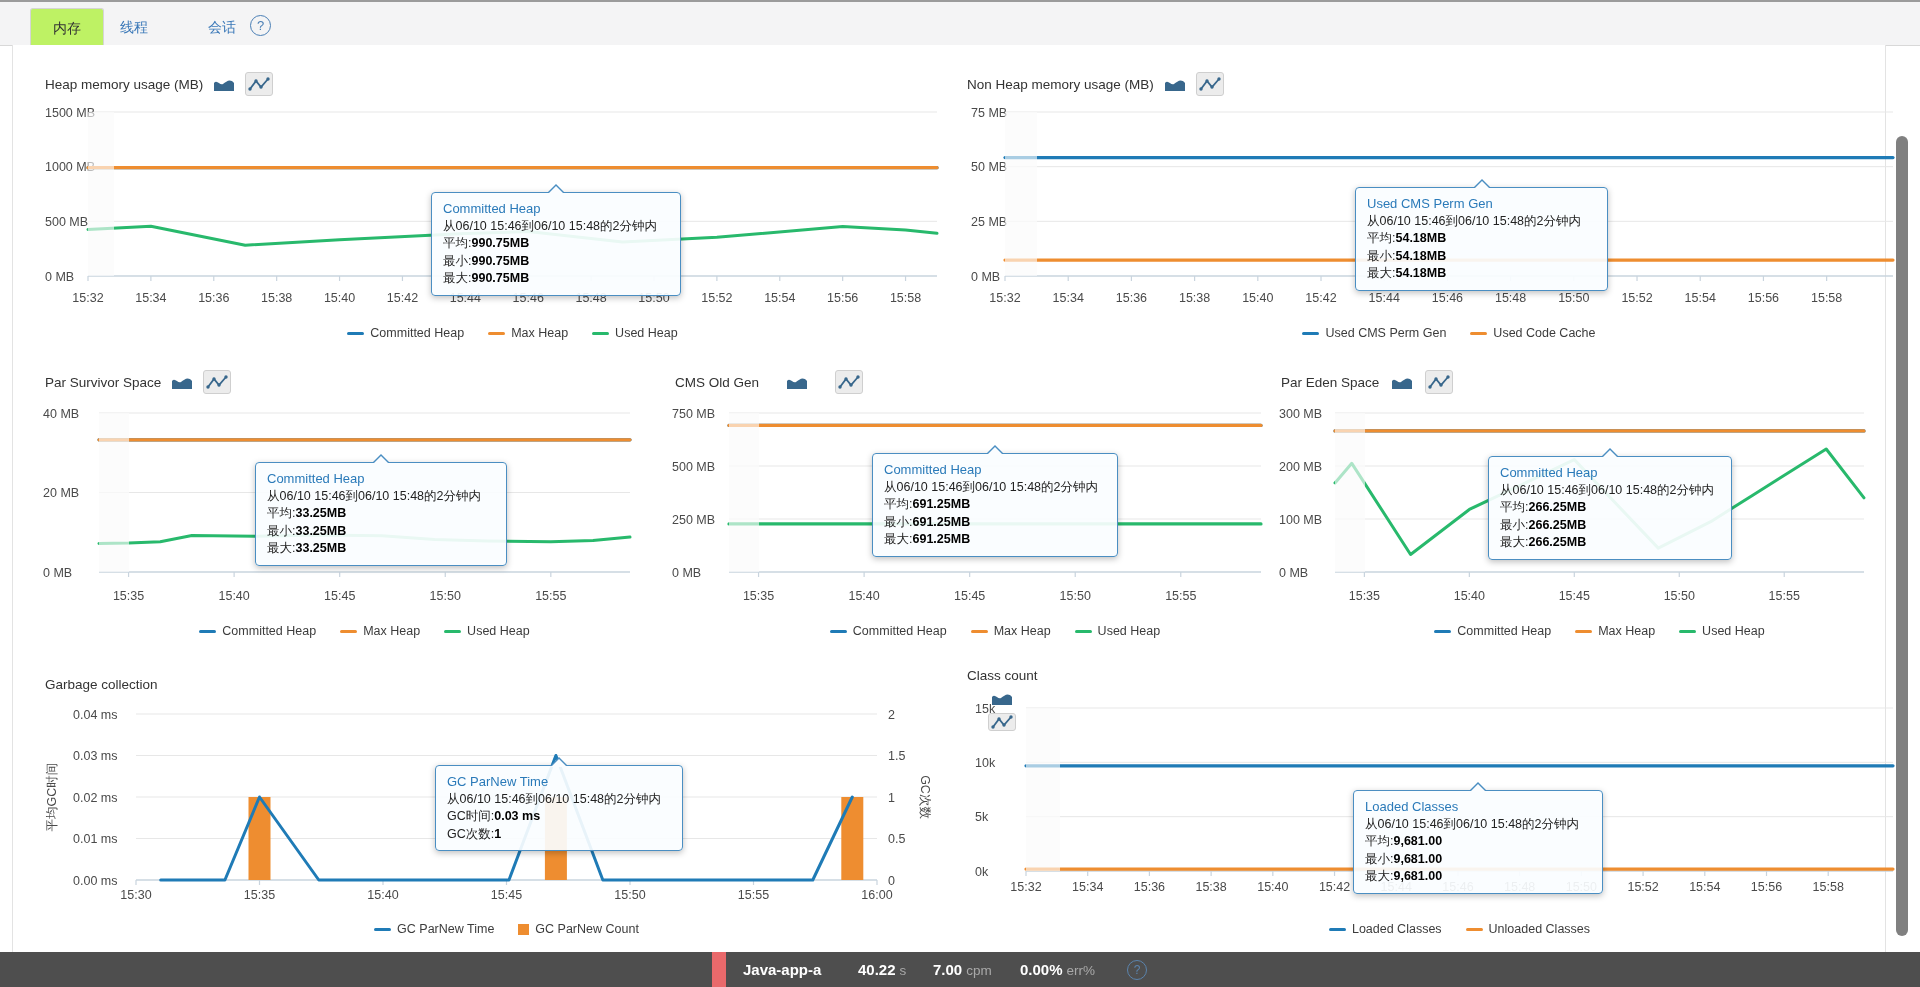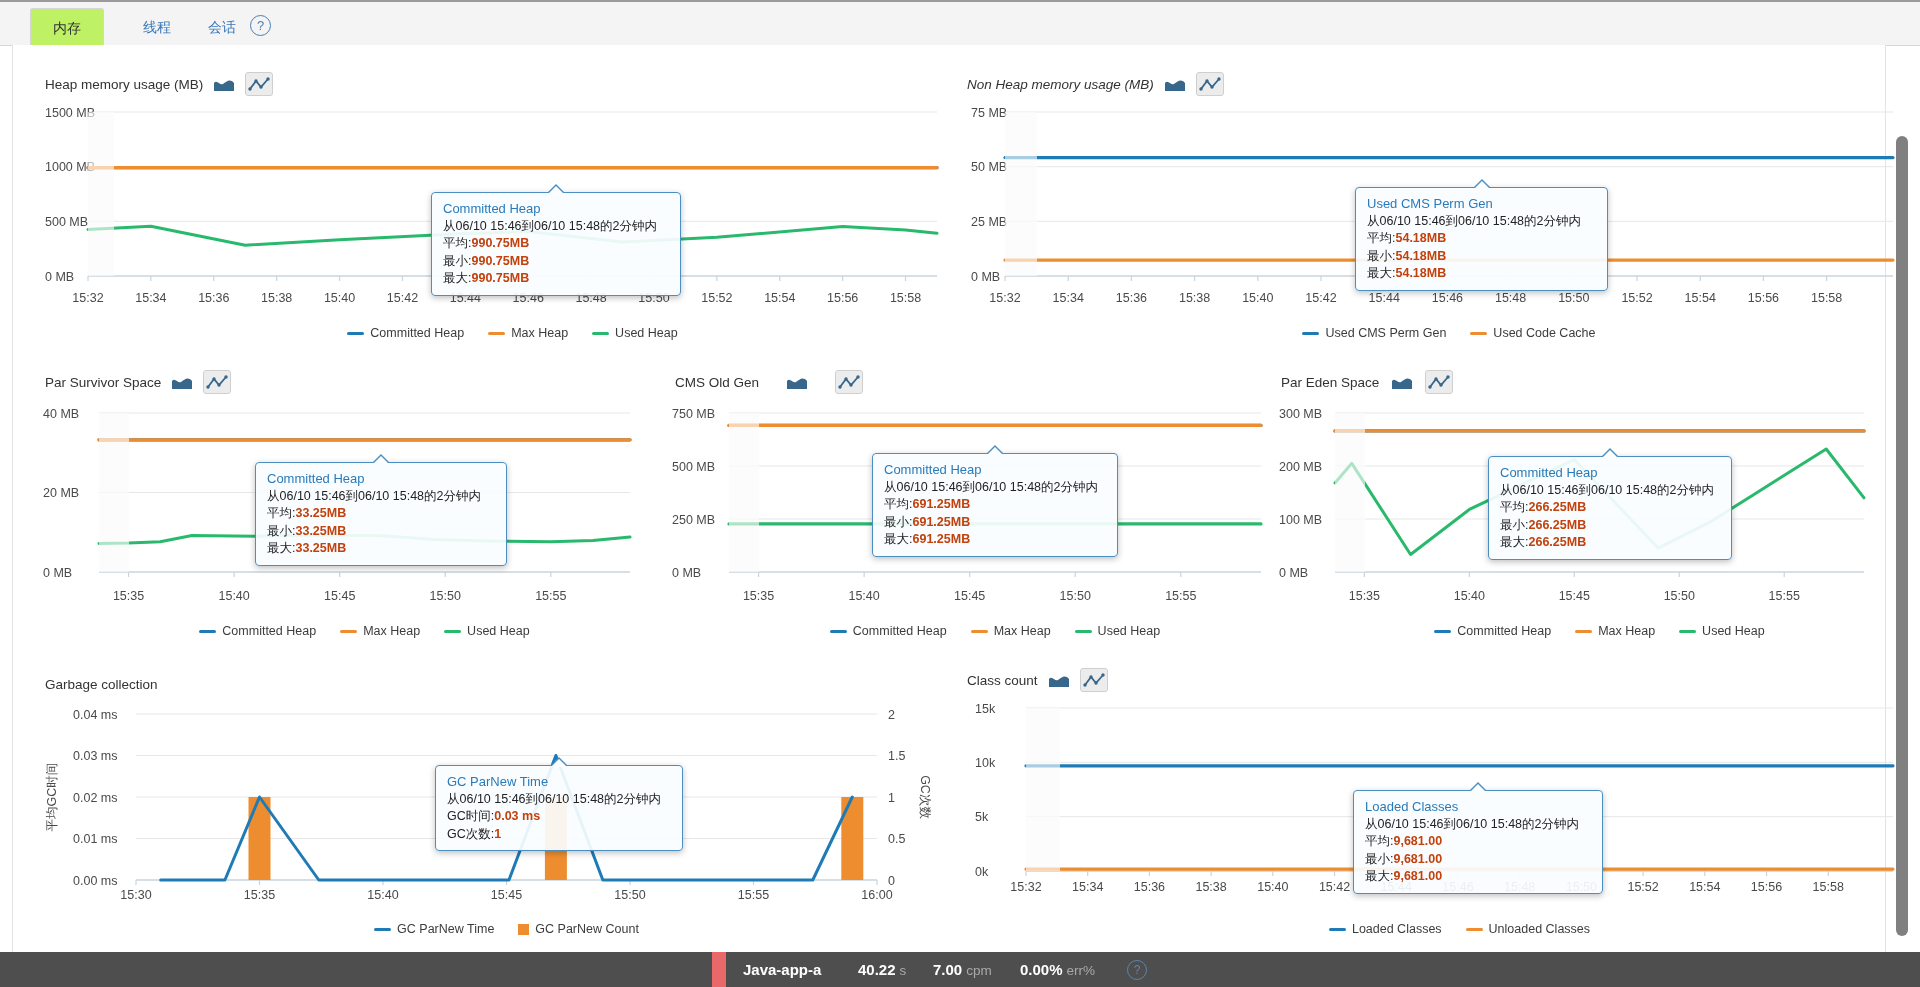--- a/index.html
+++ b/index.html
@@ -24,42 +24,42 @@
   svg.plot text{fill:#4a4a4a;font-size:12.5px;font-family:"Liberation Sans","DejaVu Sans",sans-serif}
   .legend{position:absolute;display:flex;justify-content:center;align-items:center;gap:24px;
        font-size:12.5px;color:#3c3c3c;z-index:3}
   .leg-item{display:flex;align-items:center;gap:6px;cursor:pointer}
   .leg-line{width:17px;height:3px;border-radius:2px}
   .leg-sq{width:11px;height:11px}
   .tooltip{position:absolute;background:rgba(250,253,255,0.92);border:1px solid #4a8ec2;border-radius:4px;
        box-shadow:0 2px 6px rgba(0,0,0,0.25);padding:7px 11px;font-size:12.5px;color:#222;
        line-height:17.5px;white-space:nowrap;z-index:5;box-sizing:border-box}
   .tt-title{color:#2a7ab9;font-size:13px}
-  .tt-row b{color:#c2410c}
+  .tt-row b{color:#000000}
   .caret{position:absolute;top:-9px;left:50%;margin-left:-9px;width:0;height:0;
        border-left:9px solid transparent;border-right:9px solid transparent;border-bottom:9px solid #4a8ec2}
   .caret2{position:absolute;top:-7px;left:50%;margin-left:-8px;width:0;height:0;
        border-left:8px solid transparent;border-right:8px solid transparent;border-bottom:8px solid #fbfdff}
   .statusbar{position:absolute;left:0;top:952px;width:1920px;height:35px;background:#4e4e4e;z-index:10}
   .sb-accent{position:absolute;left:712px;top:0;width:14px;height:35px;background:#e9696b}
   .sb-app{position:absolute;left:743px;top:0;line-height:35px;font-weight:bold;font-size:15px;color:#fff}
   .sb-metric{position:absolute;top:0;line-height:35px;font-size:15px;color:#fff;font-weight:bold}
   .sb-metric i{font-style:normal;color:#a9a9a9;font-size:13.5px;margin-left:4px;font-weight:normal}
   .sb-help{position:absolute;left:1127px;top:8px;width:18px;height:18px;border:1px solid #5b84ad;
        border-radius:50%;color:#5b84ad;font-size:12px;display:flex;align-items:center;justify-content:center;cursor:pointer}
   .scroll-thumb{position:absolute;left:1896px;top:136px;width:12px;height:800px;border-radius:7px;
        background:#808080;z-index:11;cursor:pointer}
 </style>
 </head>
 <body>
 
 <div class="topline"></div>
 <div class="tabbar" id="tabbar">
     <div class="tab active" style="left: 30px;">内存</div>
-    <div class="tab" style="left: 121px;">线程</div>
+    <div class="tab" style="left: 98px;">线程</div>
     <div class="tab" style="left: 186px; text-align: center;">会话</div>
     <div class="tab-help" style="left: 250px;">?</div>
   </div>
 <div class="card"></div>
 <div id="charts">
     <div class="chart-title" style="left: 45px; top: 72px;">
       <span>Heap memory usage (MB)</span>
       <span class="icon-btn">
         <svg width="22" height="16" viewBox="0 0 22 16">
           <path d="M1 15 V7 C4 3 7 10 10 8 C13.5 5.5 17 2 21 7 V15 Z" fill="#38678c"></path>
@@ -125,21 +125,21 @@
       </span>
       <span class="leg-item">
         <span class="leg-line" style="background: rgb(238, 141, 48);"></span>
         <span>Max Heap</span>
       </span>
       <span class="leg-item">
         <span class="leg-line" style="background: rgb(40, 185, 108);"></span>
         <span>Used Heap</span>
       </span>
     </div>
-    <div class="chart-title" style="left: 967px; top: 72px; font-style: italic;">
+    <div class="chart-title" style="left: 967px; top: 72px;">
       <span>Non Heap memory usage (MB)</span>
       <span class="icon-btn">
         <svg width="22" height="16" viewBox="0 0 22 16">
           <path d="M1 15 V7 C4 3 7 10 10 8 C13.5 5.5 17 2 21 7 V15 Z" fill="#38678c"></path>
         </svg>
       </span>
       <span class="icon-btn selected">
         <svg width="22" height="16" viewBox="0 0 22 16">
           <polyline points="2,13 8,5 13,11 20,3" fill="none" stroke="#38678c" stroke-width="1.8"></polyline>
           <circle cx="2" cy="13" r="1.7" fill="#38678c"></circle>
@@ -410,21 +410,21 @@
     <div class="legend" style="left: 136px; width: 741px; top: 922px;">
       <span class="leg-item">
         <span class="leg-line" style="background: rgb(31, 123, 182);"></span>
         <span>GC ParNew Time</span>
       </span>
       <span class="leg-item">
         <span class="leg-sq" style="background: rgb(238, 141, 48);"></span>
         <span>GC ParNew Count</span>
       </span>
     </div>
-    <div class="chart-title" style="left: 967px; top: 668px;">
+    <div class="chart-title" style="left: 967px; top: 668px; flex-direction: column;">
       <span>Class count</span>
       <span class="icon-btn">
         <svg width="22" height="16" viewBox="0 0 22 16">
           <path d="M1 15 V7 C4 3 7 10 10 8 C13.5 5.5 17 2 21 7 V15 Z" fill="#38678c"></path>
         </svg>
       </span>
       <span class="icon-btn selected">
         <svg width="22" height="16" viewBox="0 0 22 16">
           <polyline points="2,13 8,5 13,11 20,3" fill="none" stroke="#38678c" stroke-width="1.8"></polyline>
           <circle cx="2" cy="13" r="1.7" fill="#38678c"></circle>

